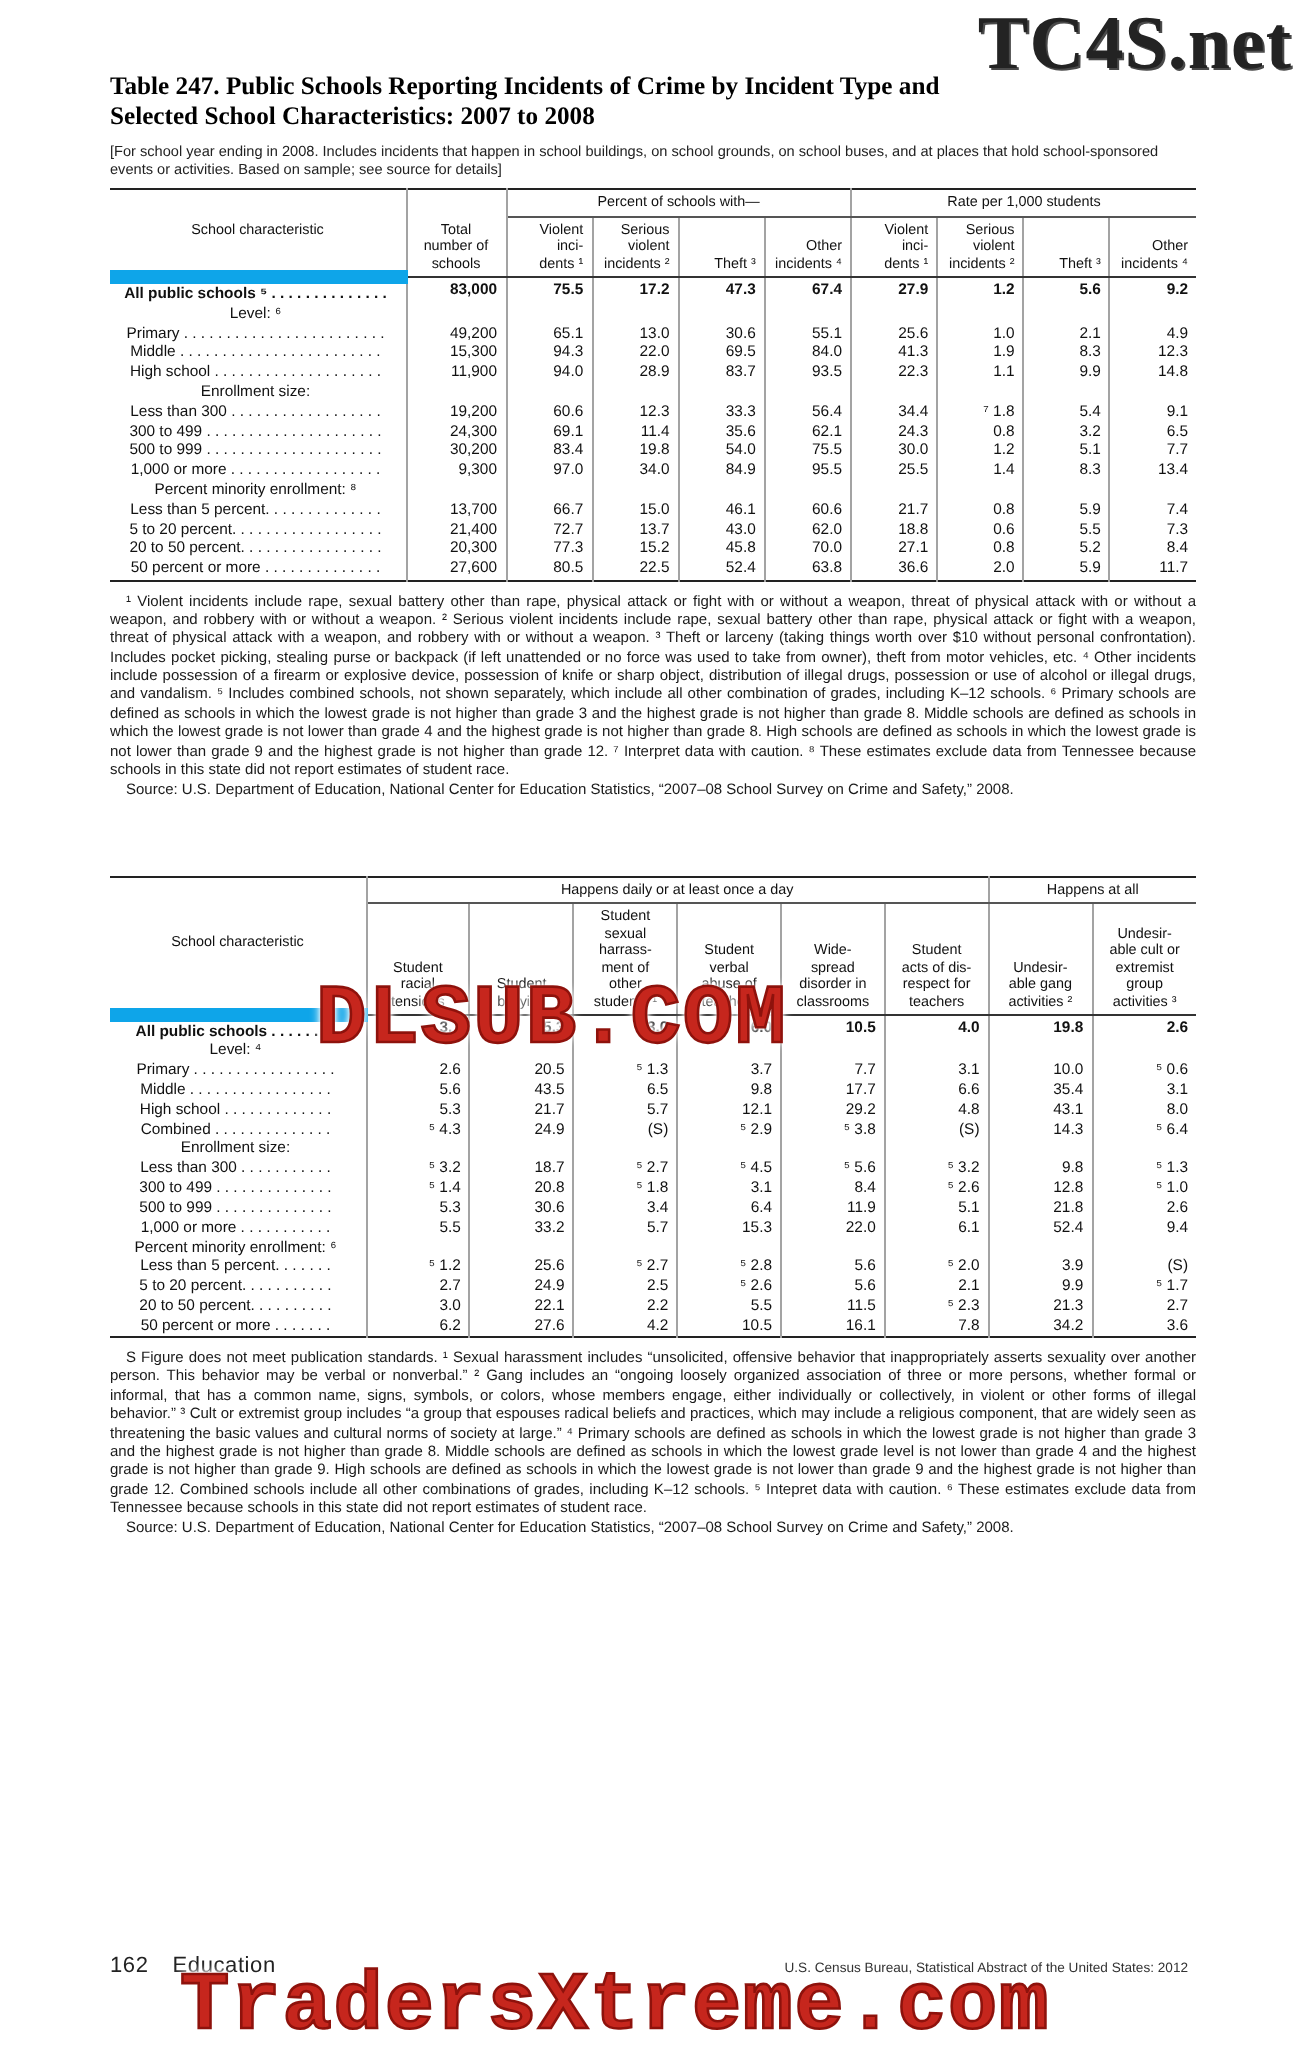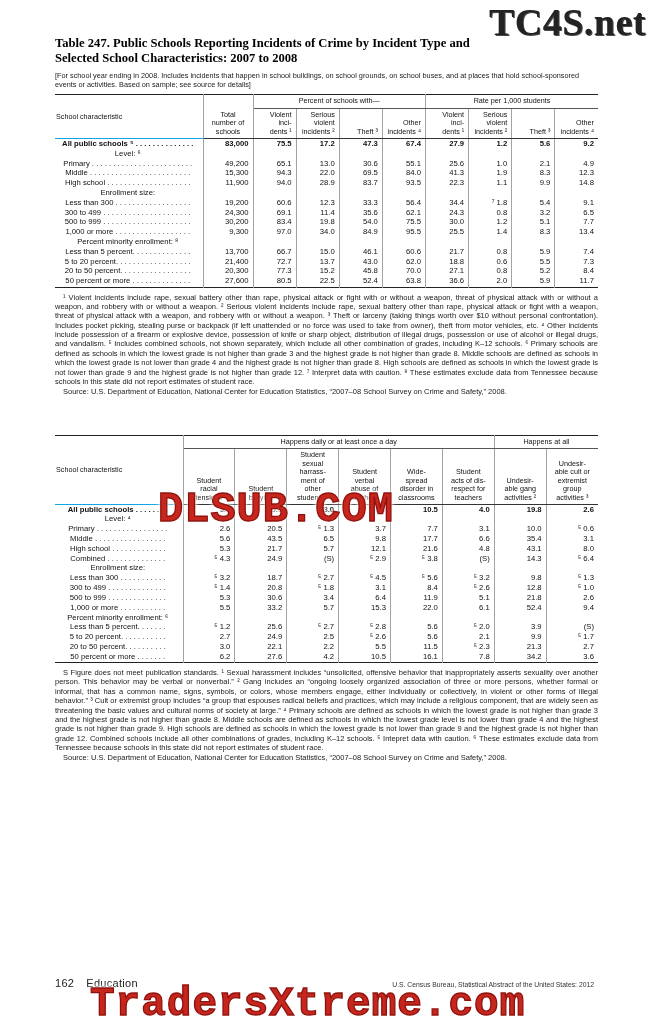--- a/index.html
+++ b/index.html
@@ -20,21 +20,21 @@
 
   .stat-table {
     width:100%; border-collapse:collapse; table-layout:fixed;
     border-top:1.4px solid #222; border-bottom:1.2px solid #222;
     font-size:7.7px; color:#111;
   }
   .stat-table th { font-weight:normal; font-size:7.2px; line-height:1.18; }
   .stat-table th, .stat-table td { border-right:0.7px solid #a3a3a3; }
   .stat-table th:last-child, .stat-table td:last-child { border-right:none; }
   .group-head { text-align:center; vertical-align:middle; padding:2px 2px; border-bottom:0.8px solid #555;margin-left:44px; }
-  .stub-head  { text-align:left; vertical-align:middle; border-bottom:1px solid #0ea5e9; }
+  .stub-head  { text-align:center; vertical-align:middle; border-bottom:7px solid #0ea5e9; }
   .total-head { text-align:center; vertical-align:bottom; white-space:pre-line; padding:2px 1px; border-bottom:1px solid #333; }
   .sub-head   { text-align:right; vertical-align:bottom; white-space:pre-line; padding:2px 4px 2px 1px; border-bottom:1px solid #333; }
   .t248 .sub-head { text-align:center; padding:2px 1px; }
 
   .stat-table td { padding:0.6px 4px 0.6px 2px; height:9.6px; line-height:1.12; }
   .stub { white-space:nowrap; overflow:hidden; text-align:center; }
   .indent { padding-left:10px; }
   .num { text-align:right; }
   .bold { font-weight:bold; }
   .section-label { white-space:nowrap; overflow:hidden; }
@@ -407,21 +407,21 @@
             <td class="num">6.6</td>
             <td class="num">35.4</td>
             <td class="num">3.1</td>
           </tr>
           <tr>
             <td class="stub indent">High school . . . . . . . . . . . . .</td>
             <td class="num">5.3</td>
             <td class="num">21.7</td>
             <td class="num">5.7</td>
             <td class="num">12.1</td>
-            <td class="num">21.6</td>
+            <td class="num">29.2</td>
             <td class="num">4.8</td>
             <td class="num">43.1</td>
             <td class="num">8.0</td>
           </tr>
           <tr>
             <td class="stub indent">Combined . . . . . . . . . . . . . .</td>
             <td class="num">⁵ 4.3</td>
             <td class="num">24.9</td>
             <td class="num">(S)</td>
             <td class="num">⁵ 2.9</td>

